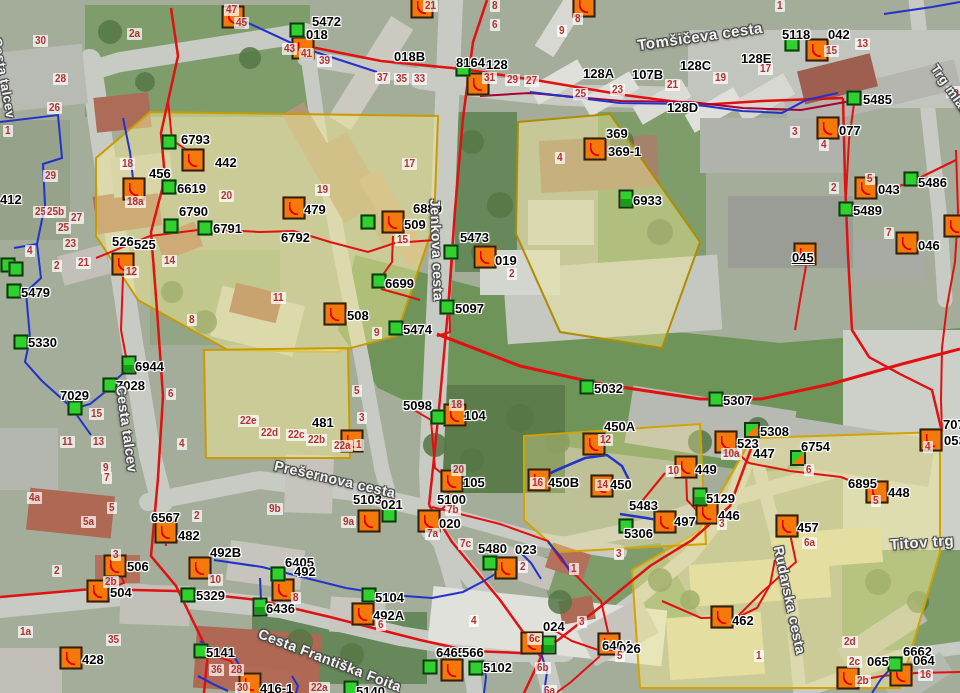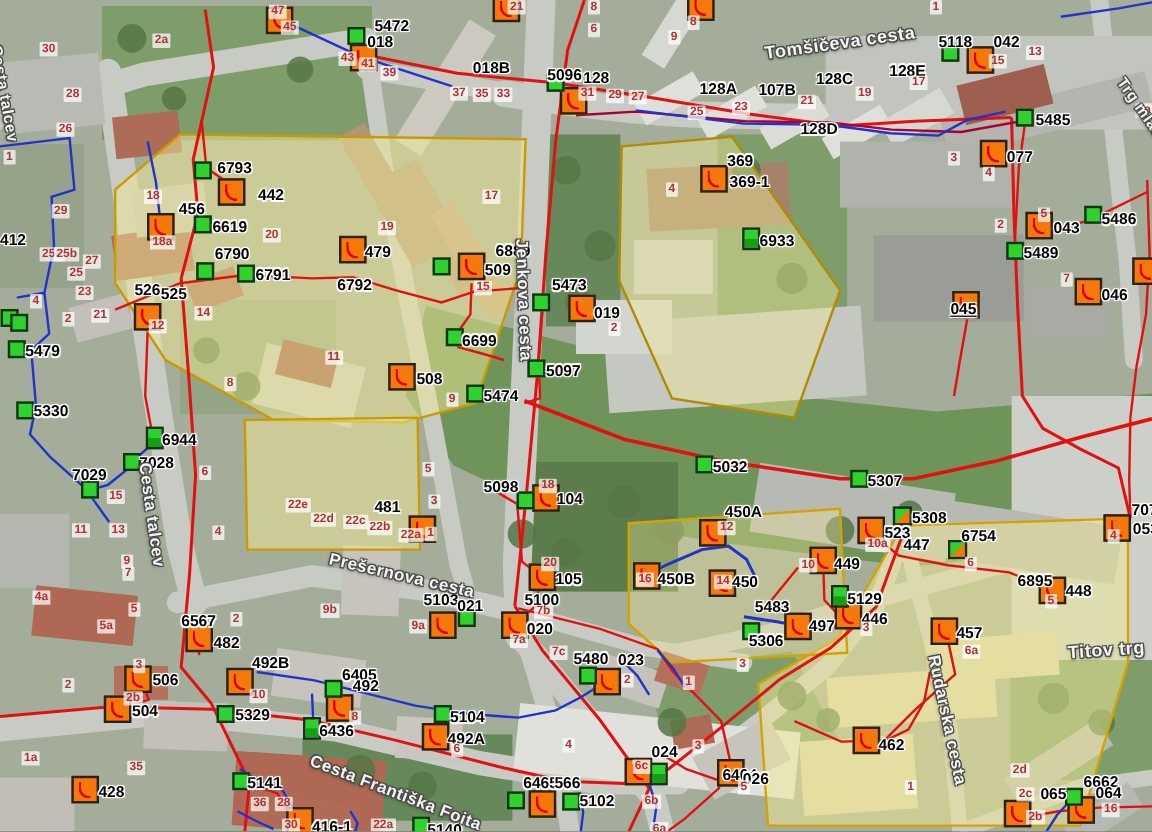--- a/index.html
+++ b/index.html
@@ -392,21 +392,21 @@
       <div class="mk gg" style="left: 626px; top: 199px;"></div>
       <div class="mk gg" style="left: 129px; top: 365px;"></div>
       <div class="mk gg" style="left: 700px; top: 497px;"></div>
       <div class="mk gg" style="left: 260px; top: 607px;"></div>
       <div class="mk gg" style="left: 549px; top: 645px;"></div>
       <div class="mk go" style="left: 752px; top: 430px;"></div>
       <div class="mk go" style="left: 798px; top: 458px;"></div>
       <div class="slabel" style="left: 312px; top: 14px;">5472</div>
       <div class="slabel" style="left: 306px; top: 27px;">018</div>
       <div class="slabel" style="left: 394px; top: 49px;">018B</div>
-      <div class="slabel" style="left: 456px; top: 55px;">5096</div>
+      <div class="slabel" style="left: 456px; top: 55px;">8164</div>
       <div class="slabel" style="left: 486px; top: 57px;">128</div>
       <div class="slabel" style="left: 583px; top: 66px;">128A</div>
       <div class="slabel" style="left: 632px; top: 67px;">107B</div>
       <div class="slabel" style="left: 680px; top: 58px;">128C</div>
       <div class="slabel" style="left: 667px; top: 100px;">128D</div>
       <div class="slabel" style="left: 741px; top: 51px;">128E</div>
       <div class="slabel" style="left: 782px; top: 27px;">5118</div>
       <div class="slabel" style="left: 828px; top: 27px;">042</div>
       <div class="slabel" style="left: 863px; top: 92px;">5485</div>
       <div class="slabel" style="left: 839px; top: 123px;">077</div>

